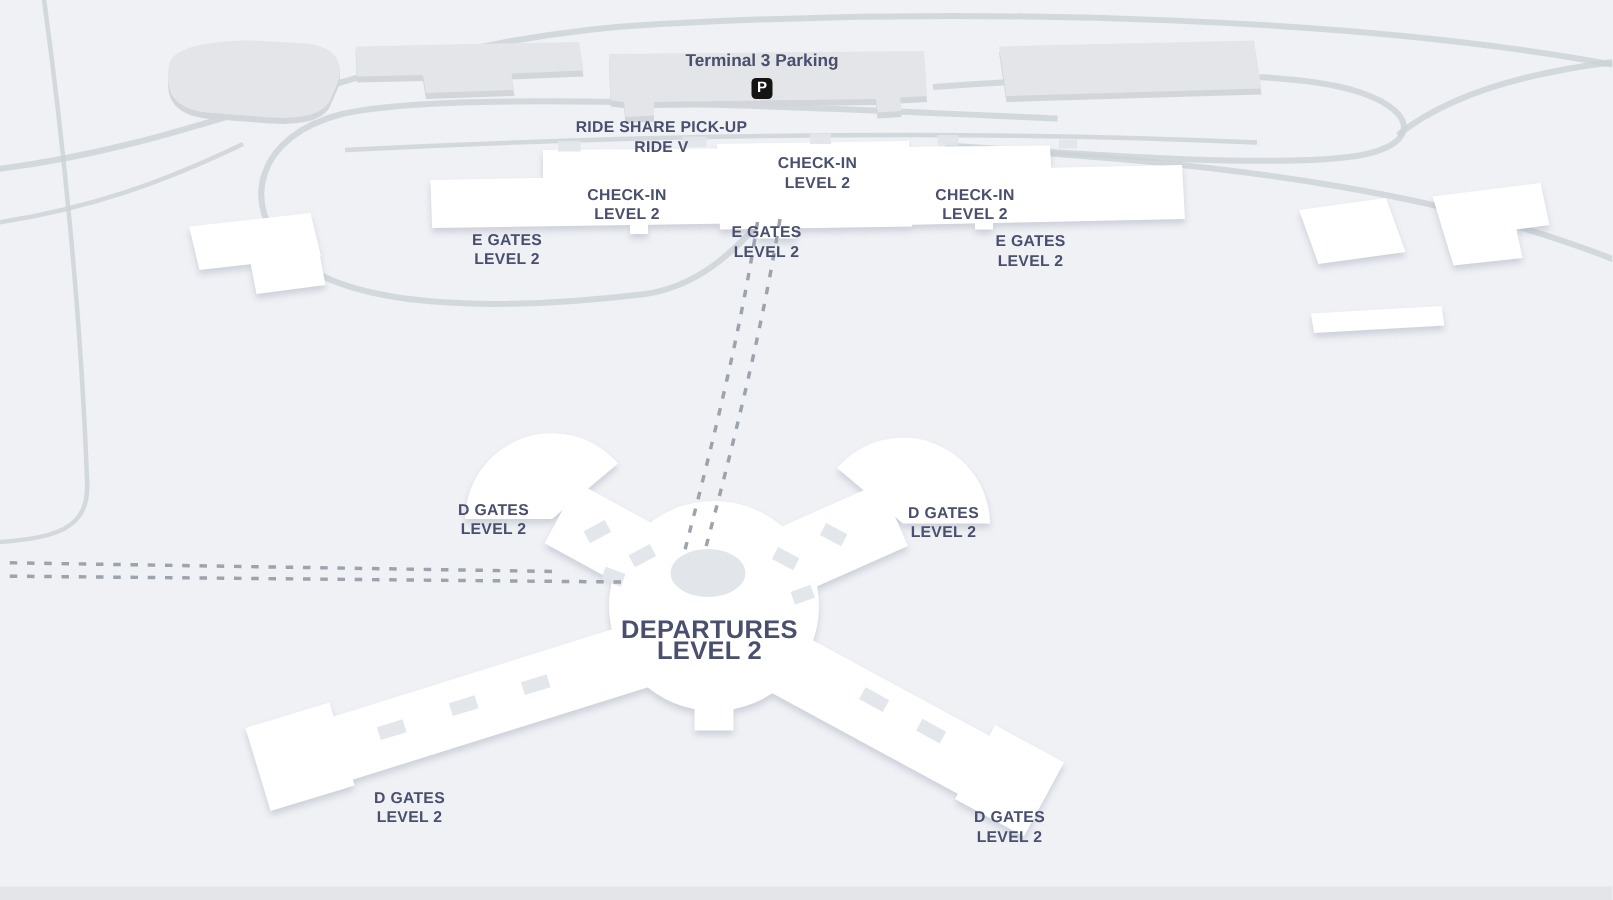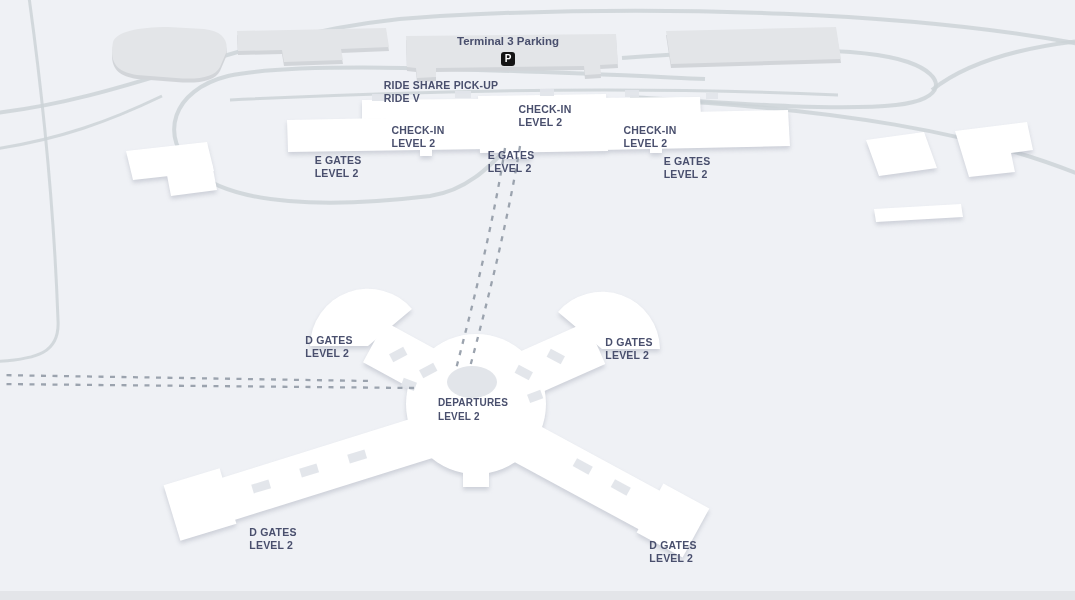--- a/index.html
+++ b/index.html
@@ -8,25 +8,25 @@
   .map{position:relative;width:1075px;height:600px;background:var(--bg,#eff1f5);}
   svg.base{position:absolute;left:0;top:0;}
   .road{stroke:var(--road,#cdd4d7);stroke-width:4;fill:none;opacity:.85;}
   .road.thin{stroke-width:3;}
   .bldg{fill:var(--building,#e3e5e8);filter:drop-shadow(0 4px 0 var(--building-shadow,#d2d5d9));}
   .wgrp{filter:drop-shadow(0 3px 2px rgba(150,156,170,.38));}
   .wb{fill:var(--white-bldg,#ffffff);}
   .arm{stroke:var(--white-bldg,#ffffff);fill:none;}
   .tab{fill:#e2e5ea;opacity:.95;}
   .dash{stroke:var(--dash,#9ba3ae);stroke-width:2.3;fill:none;stroke-dasharray:5 6.5;}
-  .lbl{position:absolute;transform:translateX(-50%);white-space:nowrap;
+  .lbl{position:absolute;transform:translateX(-50%);text-align:center;white-space:nowrap;
        font-weight:bold;font-size:10.5px;line-height:12.5px;letter-spacing:.2px;
        color:var(--text,#494f6d);}
   .lbl span{display:block;}
-  .lbl.big{font-size:10px;line-height:13.5px;}
+  .lbl.big{font-size:17px;line-height:13.5px;margin-top:17px;}
   .title{position:absolute;transform:translateX(-50%);white-space:nowrap;font-weight:bold;
        font-size:11.5px;color:var(--text,#494f6d);}
   .pbadge{position:absolute;transform:translateX(-50%);width:14px;height:14px;
        background:var(--badge-bg,#141414);color:var(--badge-fg,#ffffff);border-radius:3px;
        font-weight:bold;font-size:10px;line-height:14px;text-align:center;}
   .bottom-strip{position:absolute;left:0;bottom:0;width:100%;height:9px;
        background:#e0e2e6;opacity:.8;}
 </style>
 </head>
 <body>

